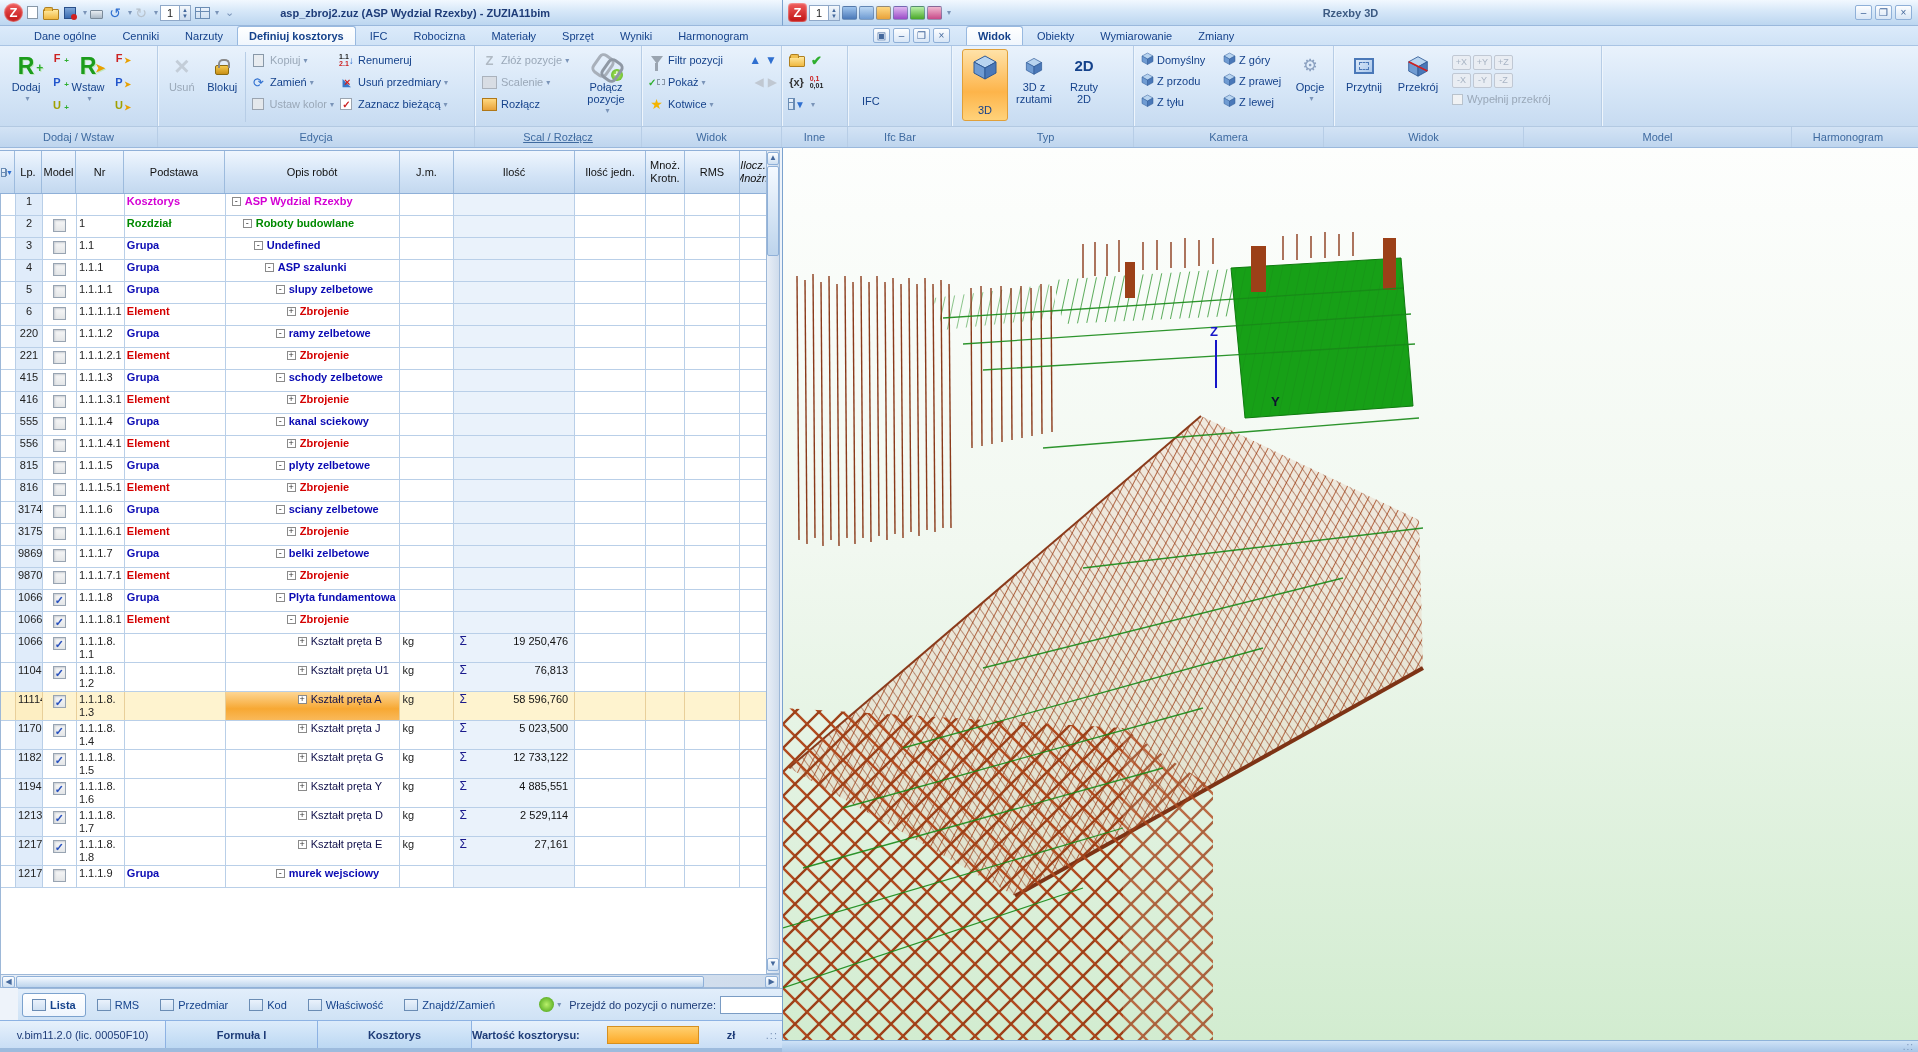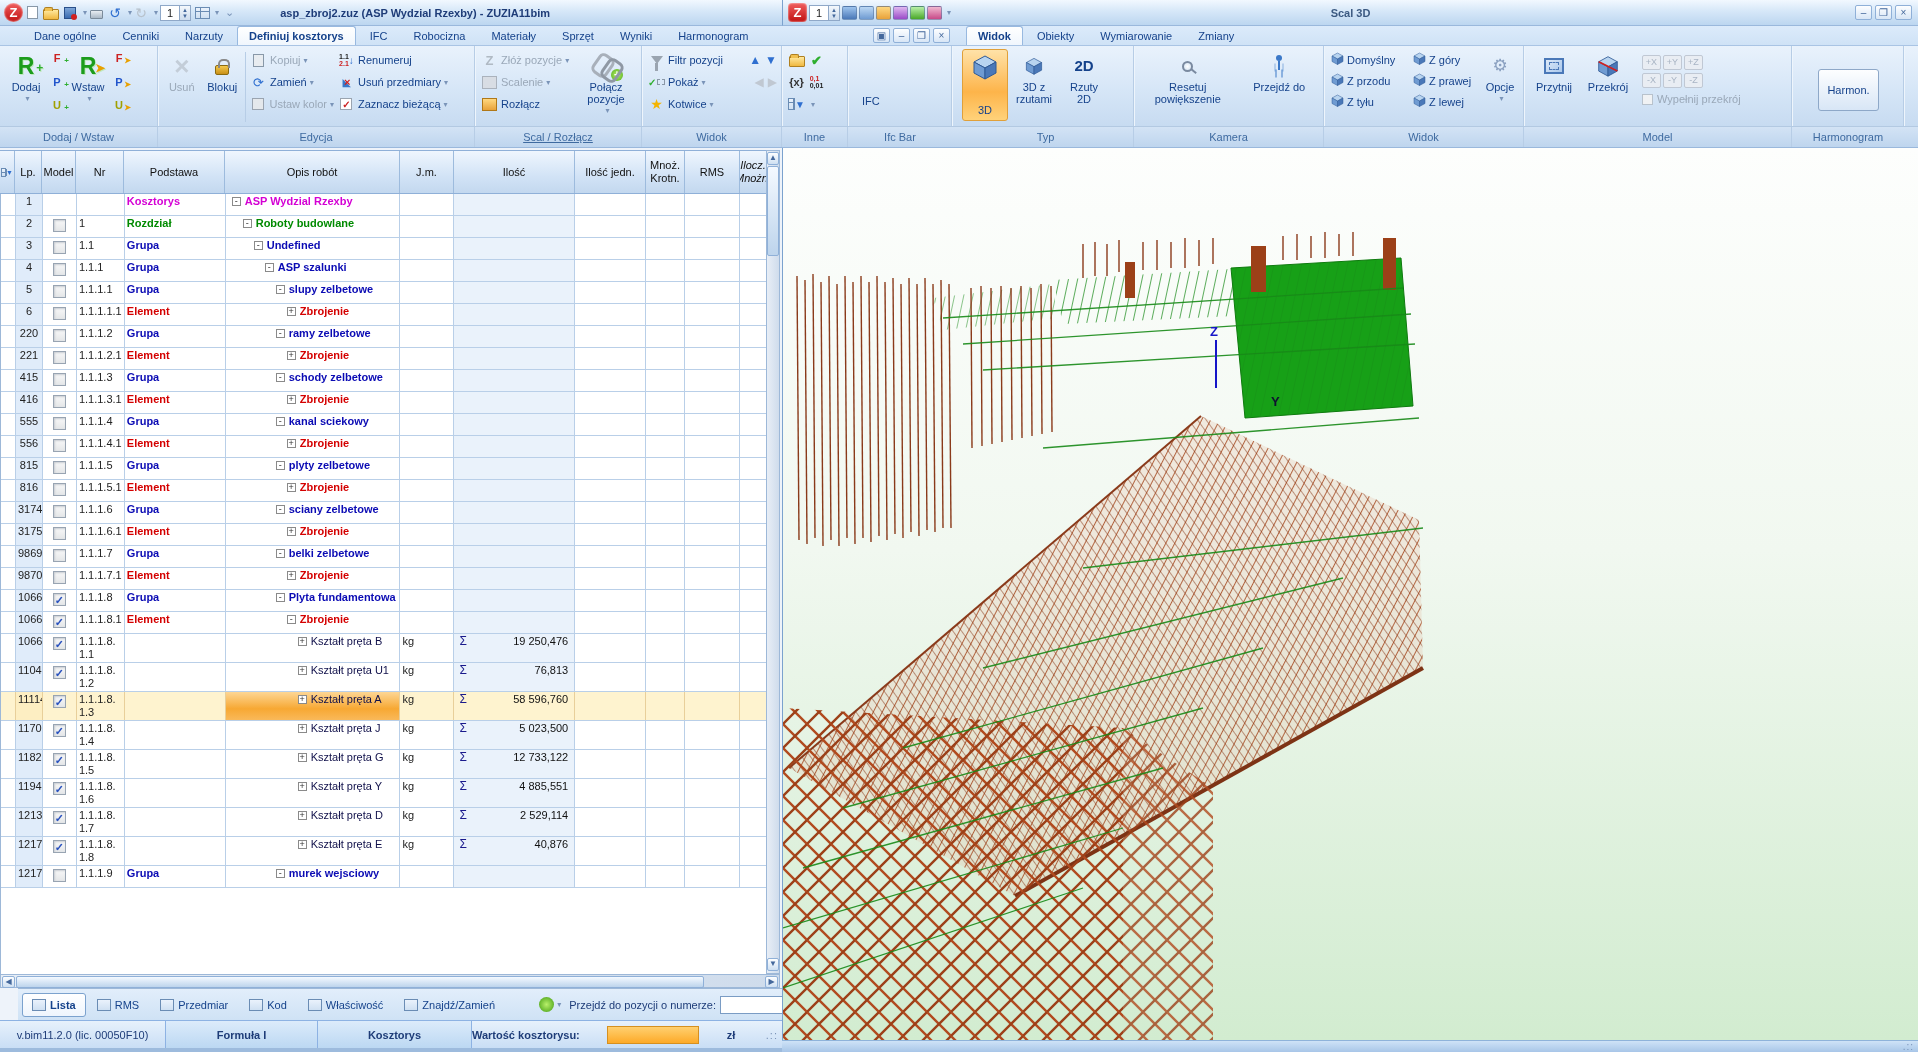--- a/index.html
+++ b/index.html
@@ -956,21 +956,21 @@
         <div class="tcell c-nr">1.1.1.8.1.8</div>
         <div class="tcell c-pod t-pozycja"></div>
         <div class="tcell c-opis">
           <span style="width: 70px; flex: 0 0 auto;"></span>
           <span class="expander">+</span>
           <span class="opis-txt t-pozycja">Kształt pręta E</span>
         </div>
         <div class="tcell c-jm">kg</div>
         <div class="tcell c-il">
           <span class="sigma">Σ</span>
-          <span class="qty">40,876</span>
+          <span class="qty">27,161</span>
         </div>
         <div class="tcell c-ilj"></div>
         <div class="tcell c-mn"></div>
         <div class="tcell c-rms"></div>
         <div class="tcell c-ilm"></div>
       </div>
       <div class="trow">
         <div class="tcell c-corner"></div>
         <div class="tcell c-lp">12179</div>
         <div class="tcell c-model">
@@ -1058,21 +1058,21 @@
         <span class="num">1</span>
         <span class="ud">▲<br>▼</span>
       </span>
     <span class="ticon" style="background:linear-gradient(#9ec4ee,#4a78b8);"></span>
     <span class="ticon" style="background:linear-gradient(#bcd8f4,#6f9bd2);"></span>
     <span class="ticon" style="background:linear-gradient(#ffd880,#e8a23a);"></span>
     <span class="ticon" style="background:linear-gradient(#e0b8f0,#9a4ac8);"></span>
     <span class="ticon" style="background:linear-gradient(#b8f0a8,#4aa828);"></span>
     <span class="ticon" style="background:linear-gradient(#f0b8d0,#c84a88);"></span>
     <span class="dd">▾</span>
-    <span style="position:absolute;left:50%;transform:translateX(-50%);color:#3c5a82;font-weight:bold;">Scal 3D</span>
+    <span style="position:absolute;left:50%;transform:translateX(-50%);color:#3c5a82;font-weight:bold;">Rzexby 3D</span>
     <div style="margin-left:auto;display:flex;padding-right:6px;">
       <span class="mdibtn">–</span>
       <span class="mdibtn">❐</span>
       <span class="mdibtn">×</span>
     </div>
   </div>
 
   <div class="abs tabrow" style="left:958px;top:26px;width:960px;height:20px;padding-left:8px;">
     <div id="rightTabs" style="display:flex;align-items:flex-end;">
         <div class="tab active">Widok</div>
@@ -1104,34 +1104,20 @@
             </svg>
         </span>
           <span style="white-space:normal;width:48px;">3D z rzutami</span>
       </div>
       <div class="bigbtn" style="width:48px;">
         <span class="bicon" style="font-weight:bold;font-size:15px;color:#15428b;">2D</span>
         <span style="white-space:normal;width:40px;">Rzuty 2D</span>
       </div>
     </div>
 
-    <div class="rgroup" style="width:190px;justify-content:space-around;">
-      <div class="bigbtn" style="width:80px;">
-        <span class="bicon">
-            <span class="mag"></span>
-          </span>
-        <span style="white-space:normal;">Resetuj powiększenie</span>
-      </div>
-      <div class="bigbtn" style="width:64px;">
-        <span class="bicon">
-            <span class="walker"></span>
-          </span>
-        <span>Przejdź do</span>
-      </div>
-    </div>
 
     <div class="rgroup" style="width:200px;">
       <div id="viewRows" style="display:flex;flex-direction:column;width:152px;">
           <div style="display: flex;">
             <div class="viewbtn" style="width: 82px;">
               <span style="margin-right: 3px;"><svg width="13" height="13" viewBox="0 0 26 26">
                   <polygon points="13,2 24,8 13,14 2,8" fill="#b8d4f0" stroke="#2f5a96"></polygon>
                   <polygon points="2,8 13,14 13,25 2,19" fill="#6f9bd2" stroke="#2f5a96"></polygon>
                   <polygon points="24,8 13,14 13,25 24,19" fill="#4a78b8" stroke="#2f5a96"></polygon>
                 </svg></span>
@@ -1221,23 +1207,20 @@
             <span class="axisbtn">-Y</span>
             <span class="axisbtn">-Z</span>
           </div>
         <div style="display:flex;align-items:center;">
           <span style="width:11px;height:11px;border:1px solid #b8c2cc;background:#f0f2f4;margin-right:4px;"></span>
           <span class="disabled">Wypełnij przekrój</span>
         </div>
       </div>
     </div>
 
-    <div class="rgroup" style="width:112px;align-items:center;justify-content:center;">
-      <div style="border:1px solid #8ea8c8;border-radius:3px;background:linear-gradient(#fdfeff,#d8e6f6);padding:14px 8px;margin-top:6px;color:#15428b;">Harmon.</div>
-    </div>
   </div>
 
   <div class="abs glabels" style="left:958px;top:127px;width:960px;height:21px;">
     <div class="glabel" style="width:176px;">Typ</div>
     <div class="glabel" style="width:190px;">Kamera</div>
     <div class="glabel" style="width:200px;">Widok</div>
     <div class="glabel" style="width:268px;">Model</div>
     <div class="glabel" style="width:112px;border-right:none;">Harmonogram</div>
   </div>
 

